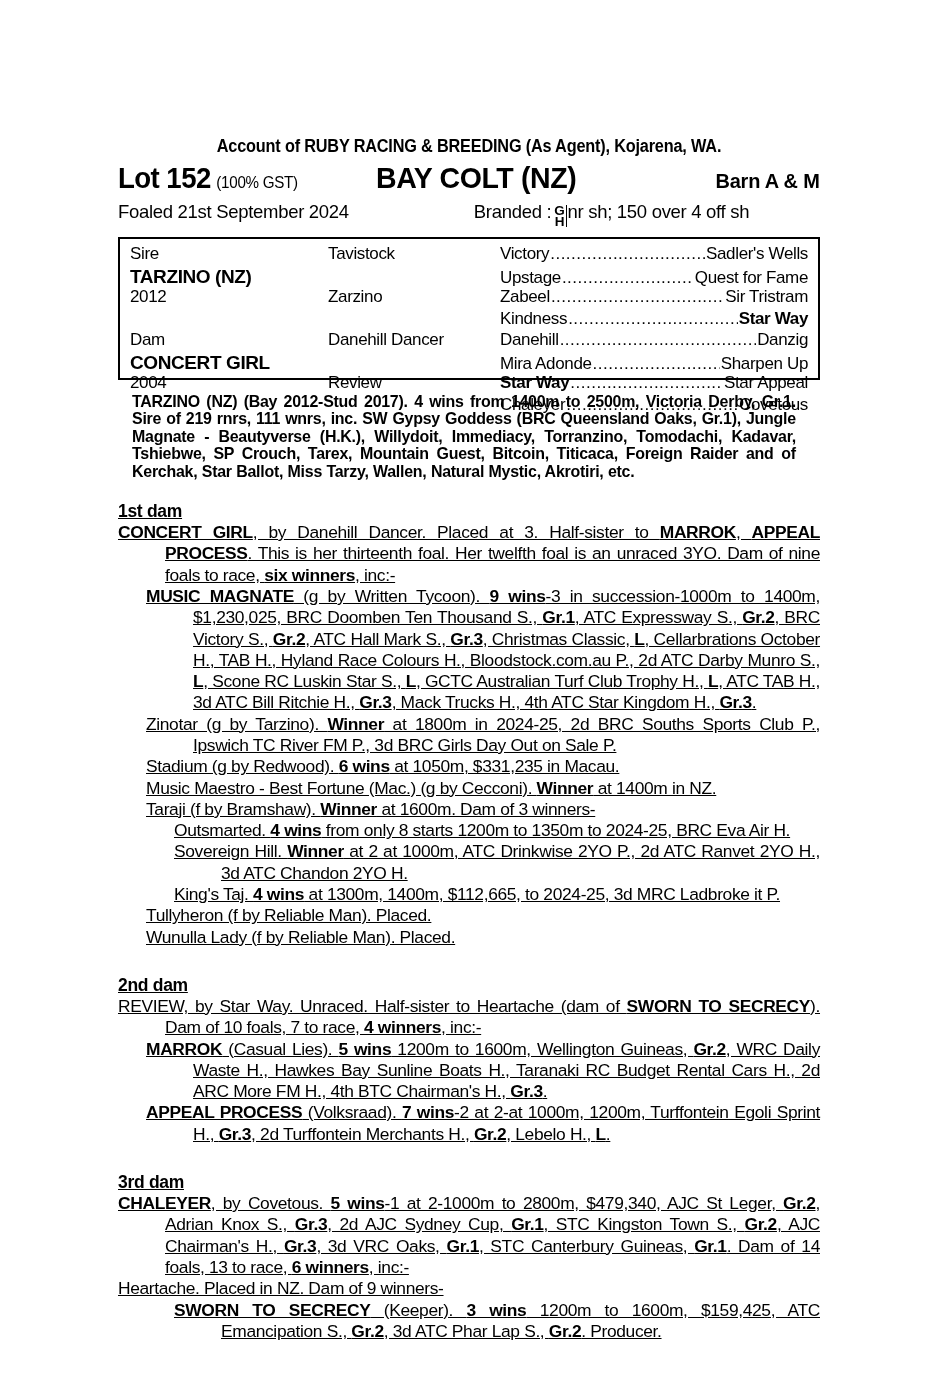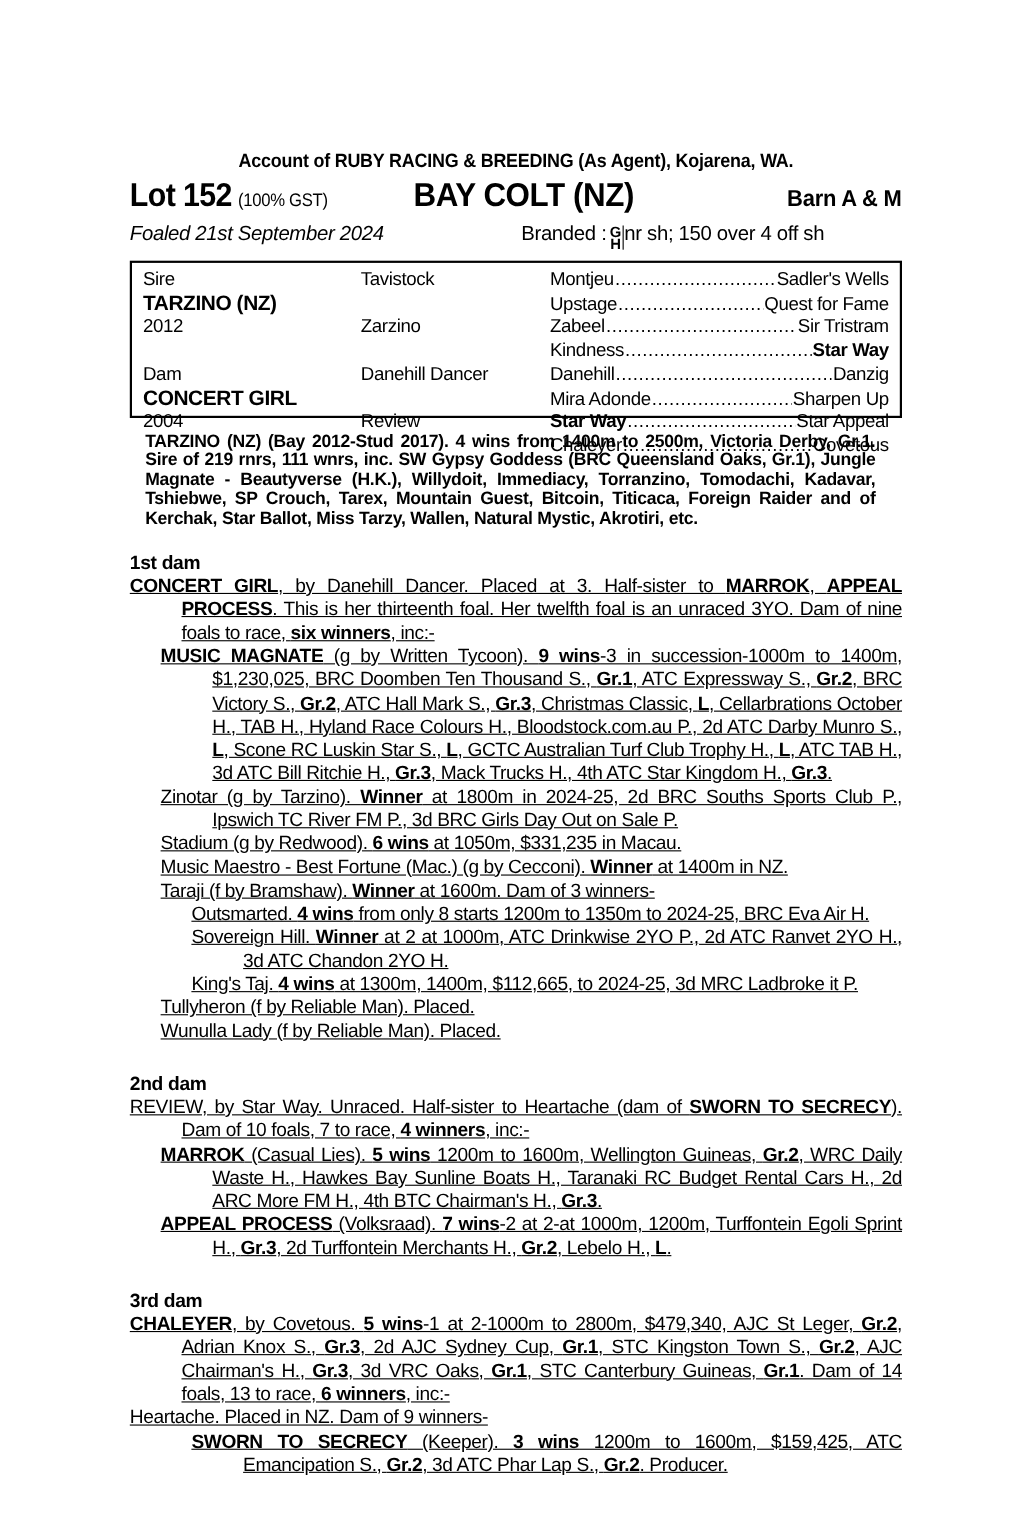--- a/index.html
+++ b/index.html
@@ -77,21 +77,20 @@
   .foaled-row {
     display: flex;
     align-items: baseline;
     font-size: 18.5px;
     letter-spacing: -0.3px;
     margin-top: 6px;
     height: 26px;
   }
   .foaled {
     white-space: nowrap;
-    font-style: italic;
   }
   .branded {
     margin-left: 125px;
     white-space: nowrap;
     display: flex;
     align-items: baseline;
   }
   .brand-stack {
     display: inline-flex;
     flex-direction: column;
@@ -166,20 +165,21 @@
     transform-origin: left top;
   }
 
   
   .dam-head {
     font-size: 17.5px;
     font-weight: bold;
     letter-spacing: -0.3px;
     margin-top: 15px;
     margin-bottom: 0px;
+    text-decoration: underline;
   }
   .dam-head.first { margin-top: 21px; }
 
   p.e {
     margin: 0;
     font-size: 17.4px;
     line-height: 21.3px;
     text-align: justify;
     text-justify: inter-word;
     letter-spacing: -0.35px;
@@ -217,21 +217,21 @@
       </span>
       <span>nr sh; 150 over 4 off sh</span>
     </span>
   </div>
 
   <div class="ped-table" id="ped-table">
       <div class="ped-row">
         <div class="ped-c1"><span>Sire</span></div>
         <div class="ped-c2">Tavistock</div>
         <div class="ped-c3">
-          <span class="lead">Montjeu</span>
+          <span class="lead">Victory</span>
           <span class="dots">................................................................................</span>
           <span class="tail">Sadler's Wells</span>
         </div>
       </div>
       <div class="ped-row">
         <div class="ped-c1"><span class="ped-name-big">TARZINO (NZ)</span></div>
         <div class="ped-c2"></div>
         <div class="ped-c3">
           <span class="lead">Upstage</span>
           <span class="dots">................................................................................</span>

